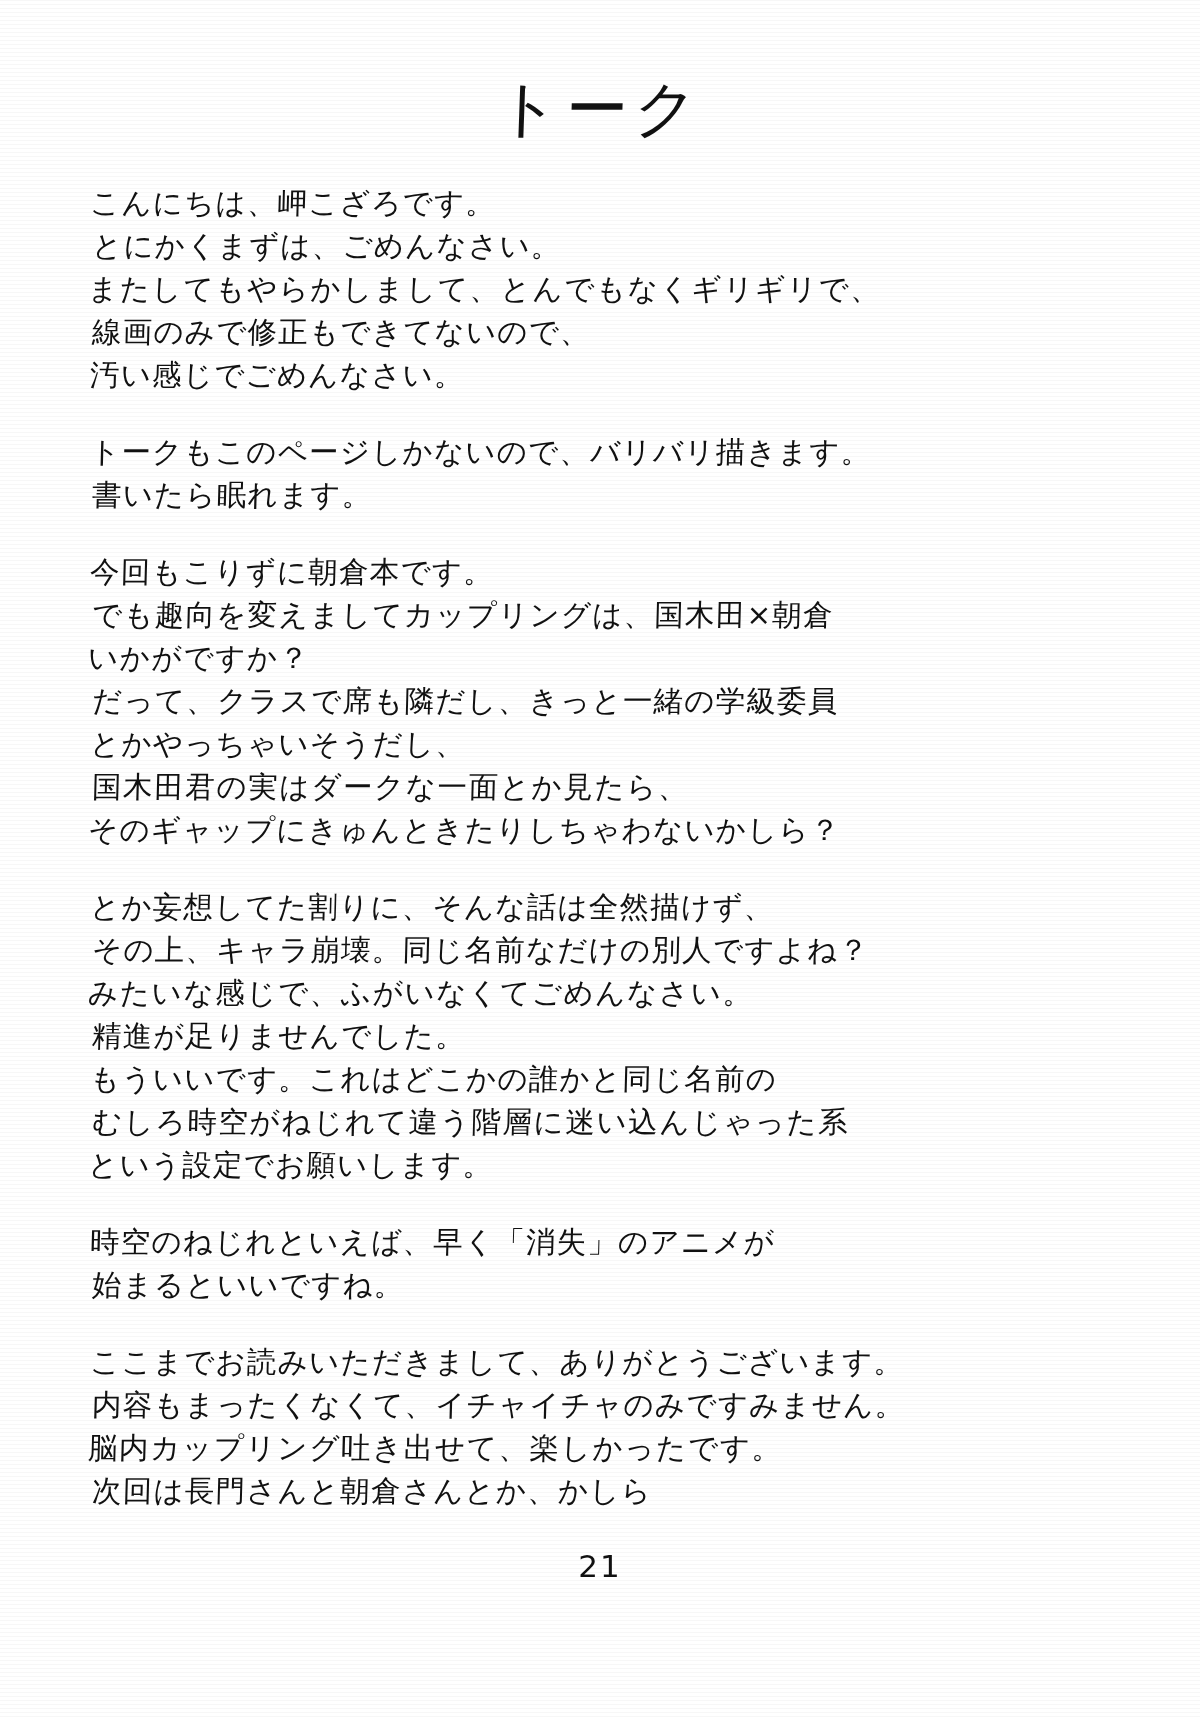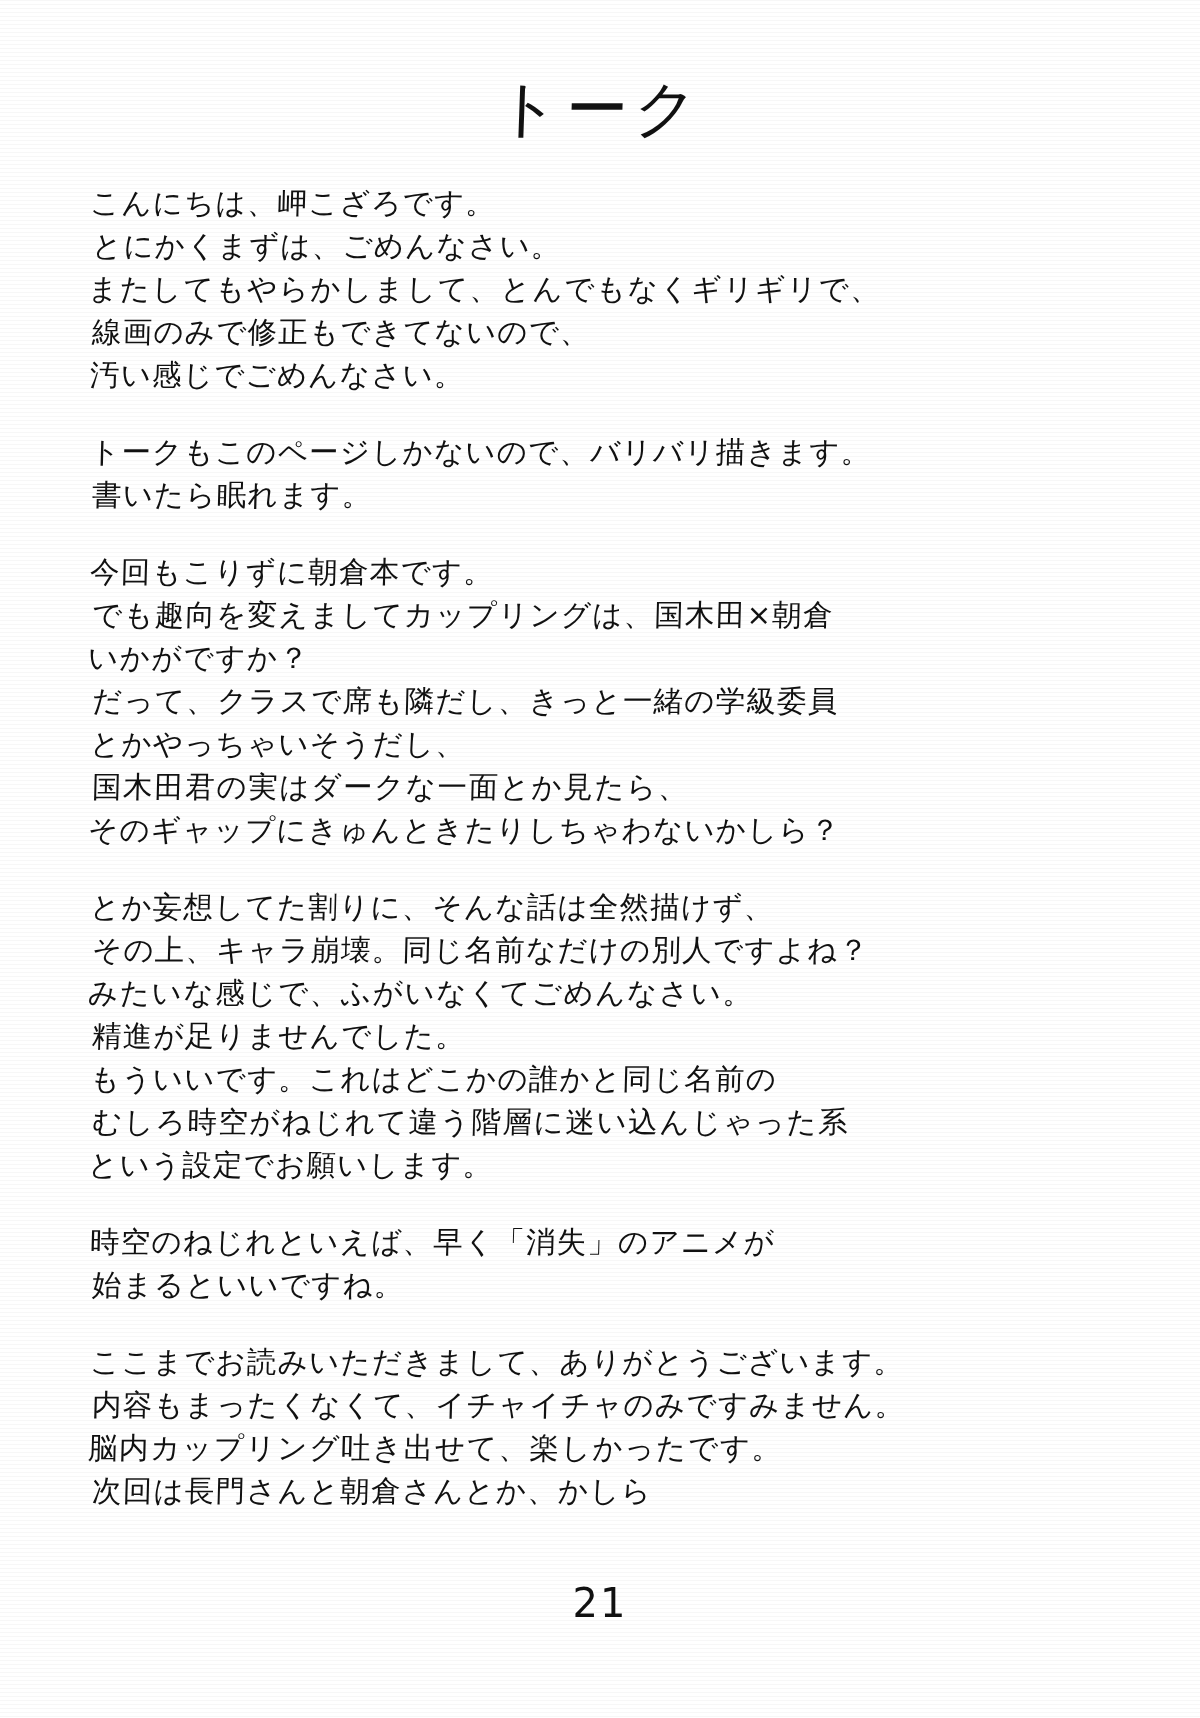--- a/index.html
+++ b/index.html
@@ -74,23 +74,22 @@
   .para .line:nth-child(2n)   { margin-left: 4px; }
   .para .line:nth-child(3n)   { letter-spacing: 1.6px; }
   .para .line:nth-child(4n+1) { margin-left: 2px; }
 
   .page-number {
     position: absolute;
     left: 0;
     top: 1548px;
     width: 1200px;
     text-align: center;
-    font-size: 40px;
+    font-size: 31px;
     letter-spacing: 2px;
-    margin-top: 32px;
   }
 </style>
 </head>
 <body>
 
 <div class="page"></div>
 
 <div class="content">
 
   <div class="title">トーク</div>

